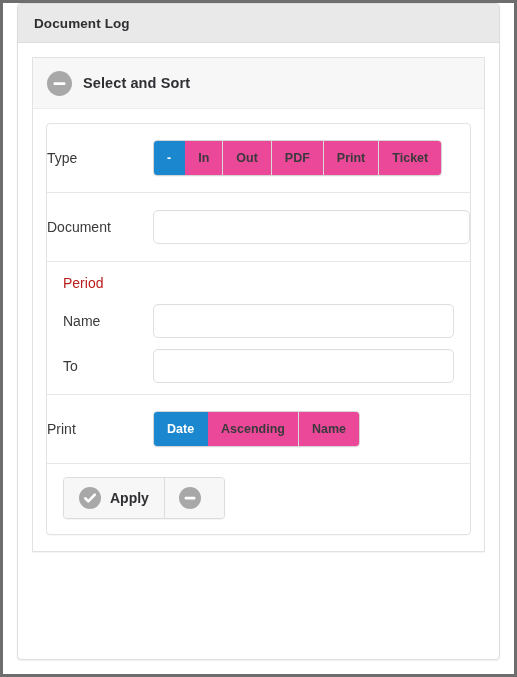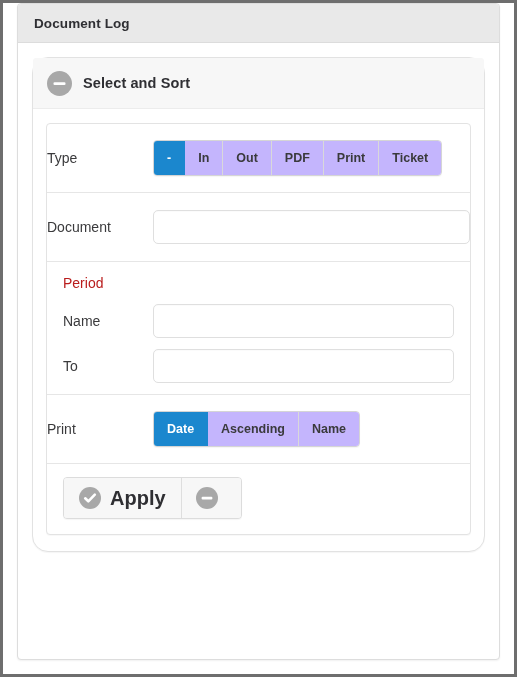--- a/index.html
+++ b/index.html
@@ -57,21 +57,21 @@
     letter-spacing: .1px;
   }
 
   #doc-log-body {
     padding: 14px 14px 14px 14px;
   }
 
   
   #select-sort-section {
     border: 1px solid #e2e2e2;
-    border-radius: 16px;
+    border-radius: 0;
     background: #ffffff;
     box-shadow: 0 1px 1px rgba(0,0,0,0.04);
   }
 
   #select-sort-header {
     background: #f7f7f7;
     border-radius: 3px 3px 0 0;
     height: 50px;
     display: flex;
     align-items: center;
@@ -138,21 +138,21 @@
     border-radius: 4px;
     overflow: hidden;
     border: 1px solid #d5d5d5;
     box-shadow: 0 1px 1px rgba(0,0,0,0.04);
   }
   .seg-btn {
     font-family: "Liberation Sans", sans-serif;
     font-size: 12.5px;
     font-weight: bold;
     color: #3a3a3c;
-    background: #c4b5fd;
+    background: #ec4899;
     border: none;
     border-right: 1px solid #d9d9d9;
     padding: 0 13px;
     height: 34px;
     line-height: 34px;
     cursor: pointer;
     white-space: nowrap;
   }
   .seg-btn:last-child { border-right: none; }
   .seg-btn.active {
@@ -205,21 +205,21 @@
     display: inline-flex;
     align-items: center;
     gap: 9px;
     background: #f7f7f7;
     border: none;
     border-right: 1px solid #dedede;
     height: 40px;
     padding: 0 15px;
     cursor: pointer;
     font-family: "Liberation Sans", sans-serif;
-    font-size: 20px;
+    font-size: 14px;
     font-weight: bold;
     color: #2f2f33;
   }
   .action-btn:last-child { border-right: none; padding: 0 14px; }
   .action-btn .lbl { line-height: 1; }
 </style>
 </head>
 <body>
 
 <div id="viewport">

